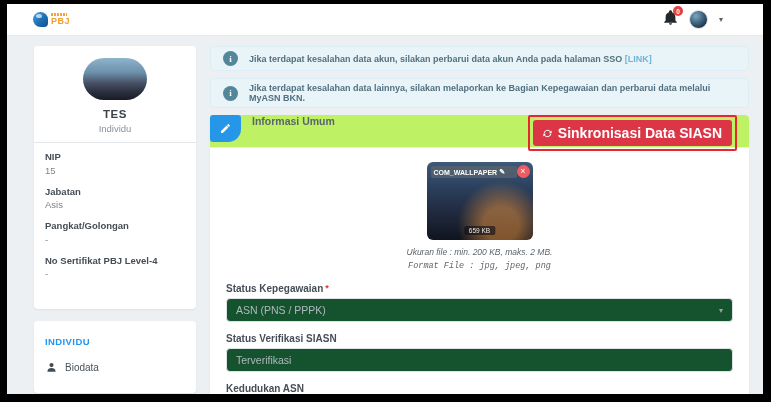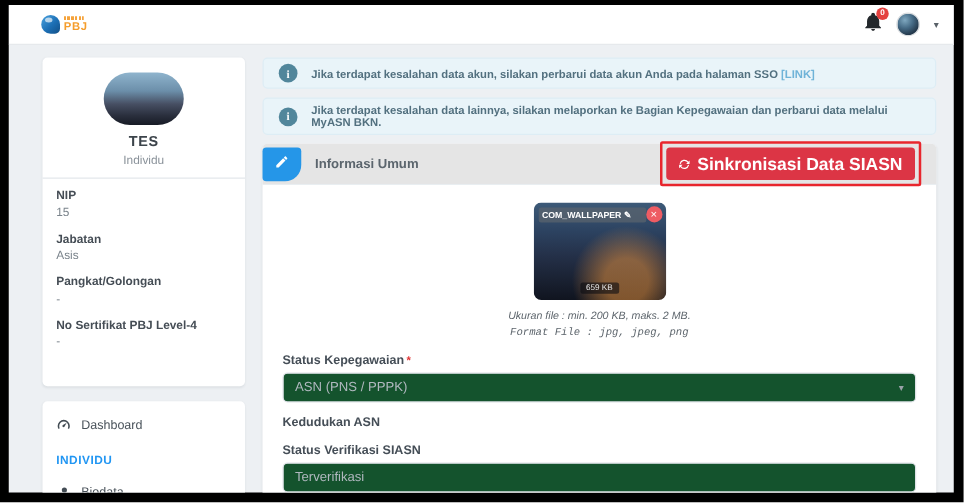--- a/index.html
+++ b/index.html
@@ -1,21 +1,21 @@
 <!DOCTYPE html>
 <html><head>
 <meta charset="utf-8">
 <style>
   * { margin:0; padding:0; box-sizing:border-box; }
   body { font-family:"Liberation Sans", sans-serif; }
   .stage { width:771px; height:402px; position:relative; background:#000; overflow:hidden; }
   .app { position:absolute; top:4px; left:7px; right:8px; bottom:8px; background:#edf0f3; overflow:hidden; }
 
   
-  .topbar { height:32px; background:#fff; border-bottom:1px solid #e6e9ec; display:flex; align-items:center; padding:0 12px 0 26px;justify-content:center; }
+  .topbar { height:32px; background:#fff; border-bottom:1px solid #e6e9ec; display:flex; align-items:center; padding:0 40px 0 26px;justify-content:center; }
   .logo { display:flex; align-items:center; gap:3px; cursor:pointer; }
   .logo-emblem { width:15px; height:15px; border-radius:50% 50% 4px 50%; background:linear-gradient(135deg,#4aa3e0 0%,#1c6fb5 55%,#124f86 100%); position:relative; }
   .logo-emblem:after { content:""; position:absolute; top:2px; left:3px; width:6px; height:4px; border-radius:50%; background:rgba(255,255,255,.65); }
   .logo-textcol { display:flex; flex-direction:column; line-height:1; }
   .logo-squiggle { width:16px; height:3px; background:repeating-linear-gradient(90deg,#f5a33b 0 2px,transparent 2px 3px); margin-bottom:1px; }
   .logo-text { font-size:9px; font-weight:bold; color:#f59d2c; letter-spacing:.5px; }
   .top-right { margin-left:auto; display:flex; align-items:center; gap:11px; }
   .bell-wrap { position:relative; cursor:pointer; }
   .badge { position:absolute; top:-4px; right:-5px; width:10px; height:10px; background:#e4413f; border-radius:50%; color:#fff; font-size:6.5px; font-weight:bold; display:flex; align-items:center; justify-content:center; }
   .avatar { width:19px; height:19px; border-radius:50%; background:radial-gradient(circle at 35% 30%,#7fa8c0 0%,#456a85 40%,#23374a 75%,#141f2c 100%); border:1px solid #d8dcdf; cursor:pointer; }
@@ -44,21 +44,21 @@
   .mi-icon { width:12px; display:flex; justify-content:center; flex:none; }
 
   
   .main { flex:1; min-width:0; }
   .alert { background:#e9f4f9; border:1px solid #ddedf5; border-radius:4px; padding:4px 12px; display:flex; align-items:center; gap:11px; margin-bottom:7px; min-height:23px; }
   .info-circle { width:15px; height:15px; flex:none; border-radius:50%; background:#51869b; color:#fff; font-size:9px; font-weight:bold; font-family:"Liberation Serif",serif; display:flex; align-items:center; justify-content:center; }
   .alert-text { font-size:9px; font-weight:bold; color:#52707f; }
   .alert-link { color:#6fb3d8; cursor:pointer; }
 
   .info-card { margin-top:2px; overflow:visible; }
-  .info-card-header { background:#e5e5e5; border-bottom:1px solid #e9eef1; border-radius:4px 4px 0 0; height:33px; display:flex; align-items:center; padding-right:12px; }
+  .info-card-header { background:#bef264; border-bottom:1px solid #e9eef1; border-radius:4px 4px 0 0; height:33px; display:flex; align-items:flex-start; padding-right:12px; }
   .pencil-badge { width:31px; height:27px; background:#2596e8; border-radius:3px 3px 13px 3px; display:flex; align-items:center; justify-content:center; margin-right:11px; }
   .card-title { font-size:10.5px; font-weight:bold; color:#5b656d; }
   .annotation-box { margin-left:auto; border:2px solid #e8262d; padding:3px; border-radius:2px; }
   .sync-btn { background:#dc3545; color:#fff; border:none; border-radius:3px; font-family:inherit; font-size:14px; font-weight:bold; padding:5px 10px; display:flex; align-items:center; gap:6px; cursor:pointer; }
 
   .info-card-body { padding:12px 16px 20px; }
   .photo-wrap { width:106px; margin:2px auto 0; position:relative; cursor:pointer; }
   .photo-img { height:78px; border-radius:6px; background:
       radial-gradient(circle at 70% 80%, rgba(240,150,60,.5) 0 18%, transparent 45%),
       linear-gradient(180deg,#3d5a78 0%,#2c4260 30%,#243048 55%,#1a2233 78%,#10141f 100%);
@@ -125,29 +125,20 @@
             <div class="pf-label">Pangkat/Golongan</div>
             <div class="pf-value">-</div>
           </div>
           <div class="pf">
             <div class="pf-label">No Sertifikat PBJ Level-4</div>
             <div class="pf-value">-</div>
           </div>
         </div>
 
         <div class="card menu">
-          <div class="menu-item">
-            <span class="mi-icon">
-              <svg width="12" height="12" viewBox="0 0 16 16" fill="#434c54">
-                  <path d="M8 2.5A6.5 6.5 0 0 0 1.5 9c0 1.2.3 2.3.9 3.2l1.3-.8A5 5 0 0 1 3.2 9 4.8 4.8 0 0 1 8 4.2 4.8 4.8 0 0 1 12.8 9c0 .9-.2 1.7-.5 2.4l1.3.8c.6-.9.9-2 .9-3.2A6.5 6.5 0 0 0 8 2.5z"></path>
-                  <path d="M8.9 9.7a1.3 1.3 0 1 1-1.8-1.8l4-2.4-2.2 4.2z"></path>
-                </svg>
-            </span>
-            <span>Dashboard</span>
-          </div>
           <div class="menu-section">INDIVIDU</div>
           <div class="menu-item">
             <span class="mi-icon">
               <svg width="11" height="11" viewBox="0 0 16 16" fill="#434c54">
                   <circle cx="8" cy="4.5" r="3"></circle>
                   <path d="M8 8.6c-3.2 0-5.8 1.6-5.8 4.6v.8h11.6v-.8c0-3-2.6-4.6-5.8-4.6z"></path>
                 </svg>
             </span>
             <span>Biodata</span>
           </div>
@@ -205,29 +196,29 @@
 
             <div class="form">
               <div class="field">
                 <div class="flabel"><span>Status Kepegawaian</span><span class="req">*</span></div>
                 <div class="finput">
                   <span>ASN (PNS / PPPK)</span>
                   <span class="sel-caret">▾</span>
                 </div>
               </div>
               <div class="field">
-                <div class="flabel"><span>Kedudukan ASN</span></div>
-
-              </div>
-              <div class="field">
                 <div class="flabel"><span>Status Verifikasi SIASN</span></div>
                 <div class="finput">
                   <span>Terverifikasi</span>
                 </div>
               </div>
+              <div class="field">
+                <div class="flabel"><span>Kedudukan ASN</span></div>
+
+              </div>
 
             </div>
           </div>
         </div>
 
       </div>
     </div>
   </div>
 </div>
 

